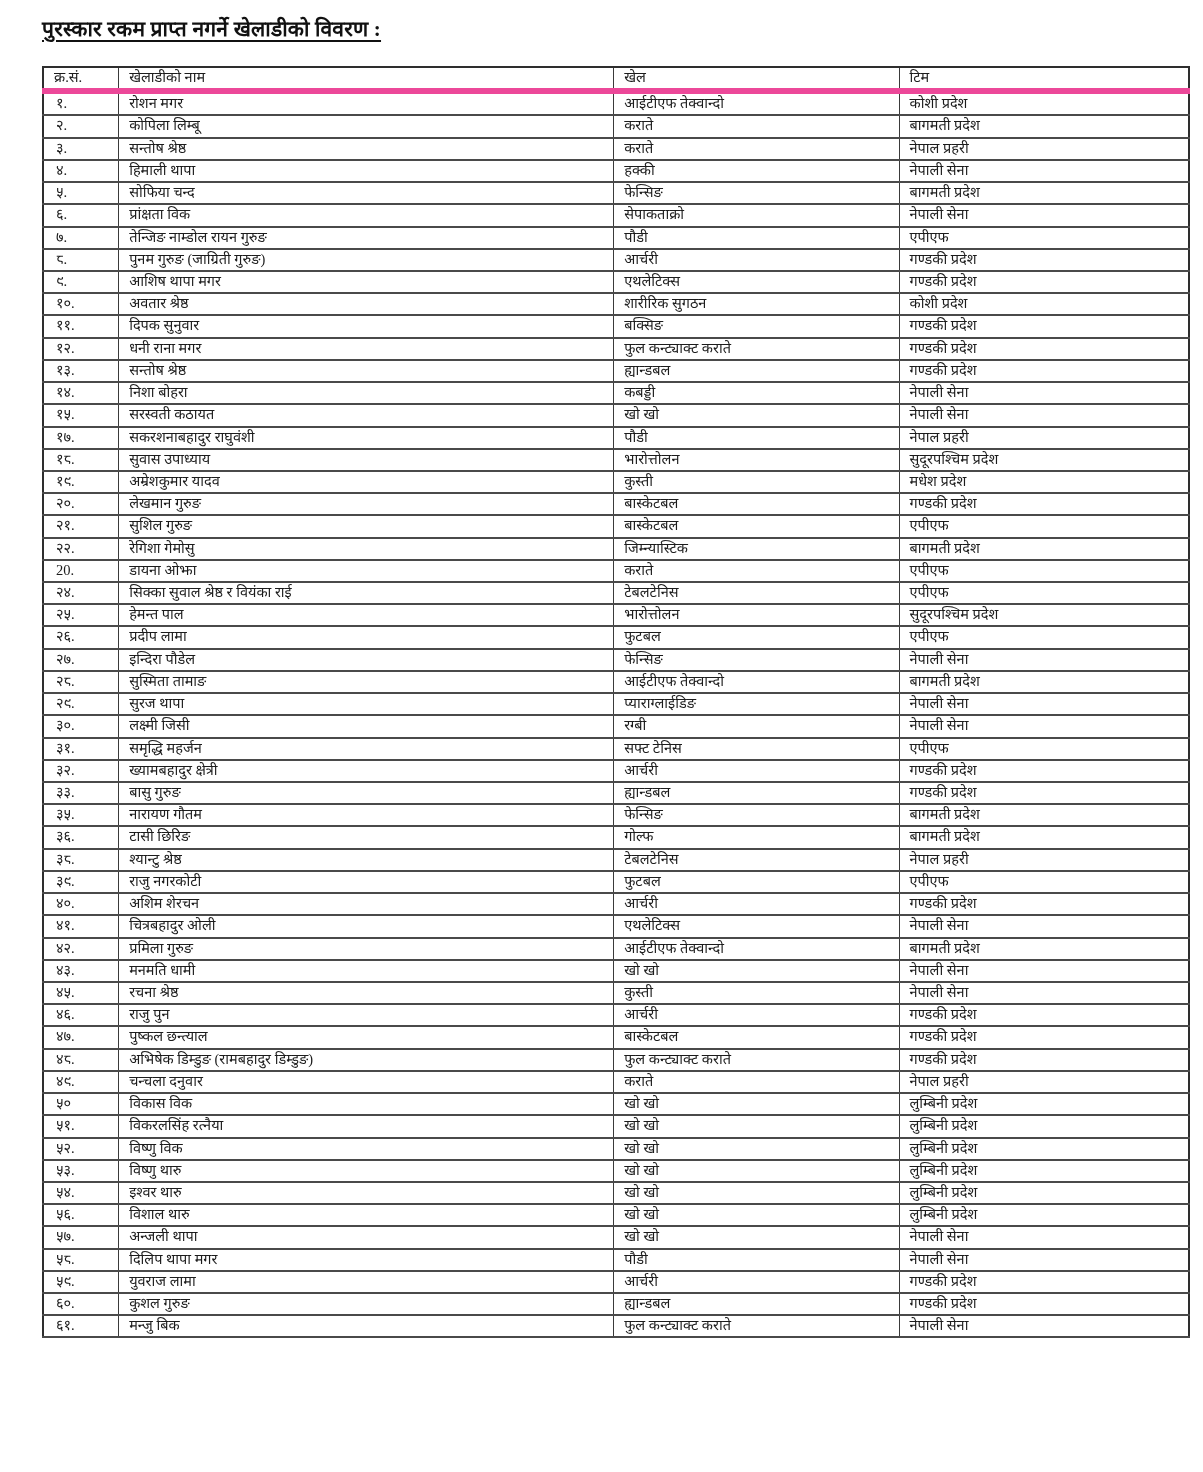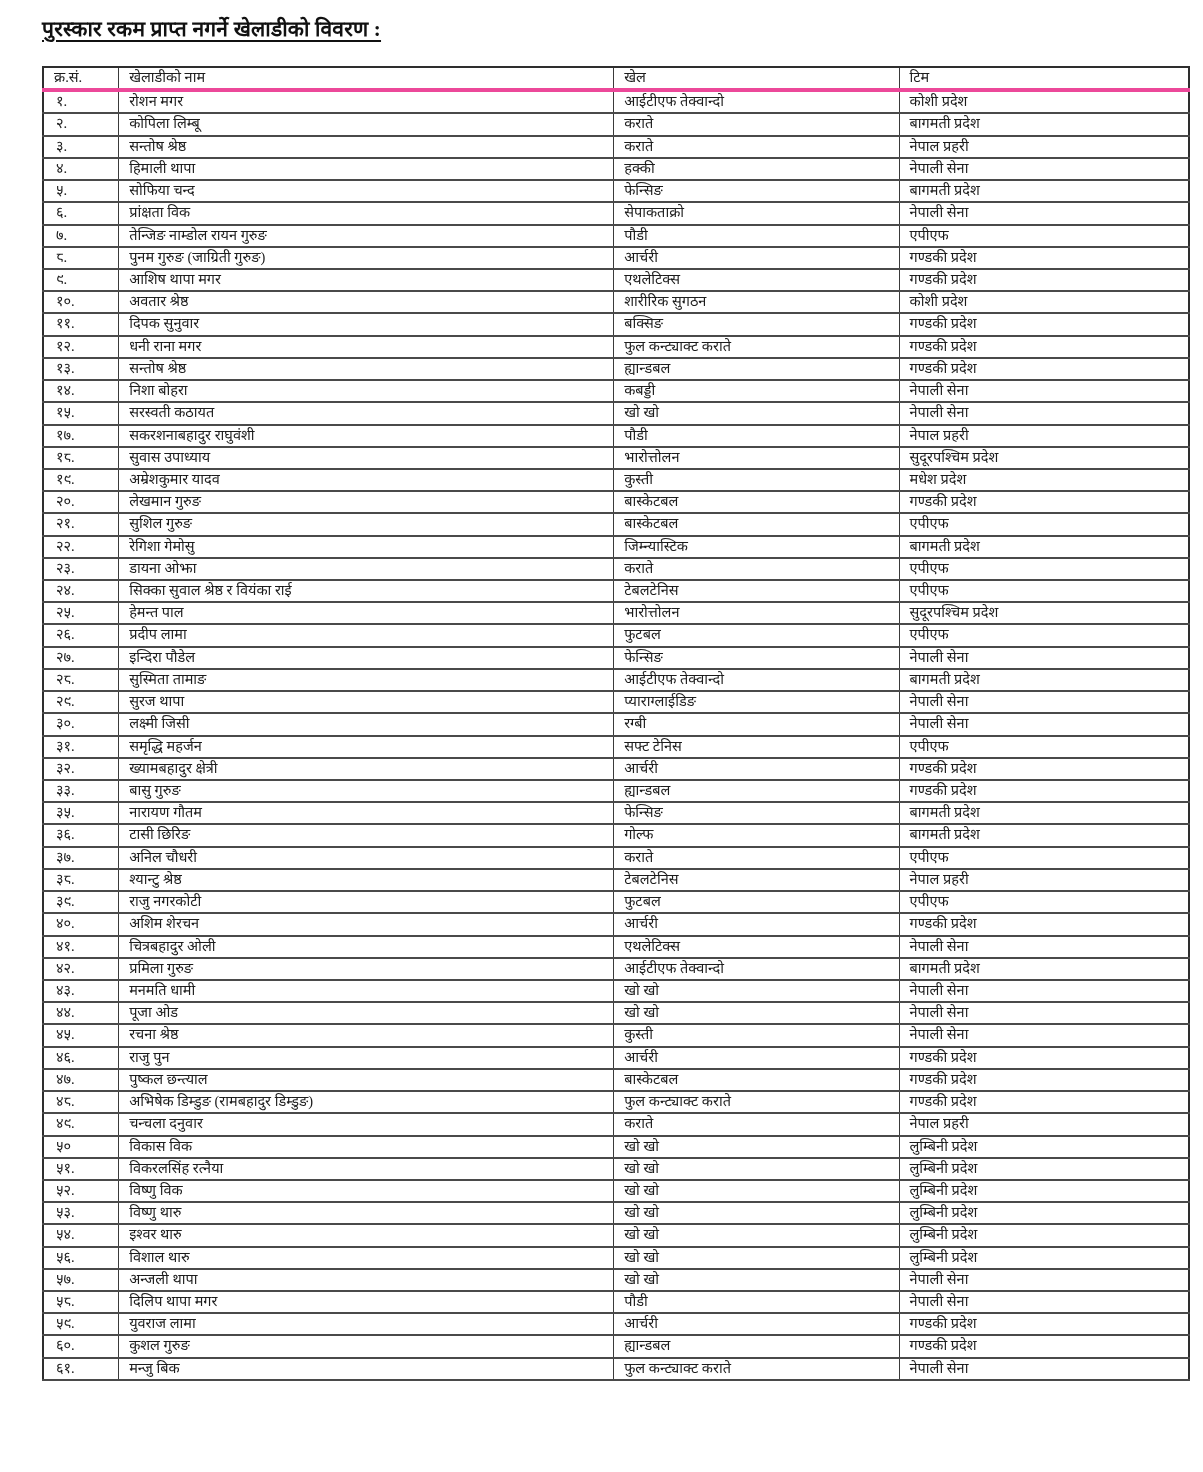--- a/index.html
+++ b/index.html
@@ -43,21 +43,21 @@
     text-align: left;
     font-size: 14.5px;
     line-height: 1.05;
     height: 22px;
     padding: 2px 6px 3px 10px;
     overflow: hidden;
     white-space: nowrap;
     color: #1c1c1c;
   }
   table.players thead th {
-    border-bottom: 4px solid #ec4899;
+    border-bottom: 6px solid #ec4899;
   }
   table.players td.sn { padding-left: 12px; }
 </style>
 </head>
 <body>
 
 <div class="page">
 
   <h1 class="doc-title">पुरस्कार रकम प्राप्त नगर्ने खेलाडीको विवरण :</h1>
 
@@ -197,21 +197,21 @@
       <td>बास्केटबल</td>
       <td>एपीएफ</td>
     </tr>
         <tr>
       <td class="sn">२२.</td>
       <td>रेगिशा गेमोसु</td>
       <td>जिम्न्यास्टिक</td>
       <td>बागमती प्रदेश</td>
     </tr>
         <tr>
-      <td class="sn">२३.</td>
+      <td class="sn">20.</td>
       <td>डायना ओझा</td>
       <td>कराते</td>
       <td>एपीएफ</td>
     </tr>
         <tr>
       <td class="sn">२४.</td>
       <td>सिक्का सुवाल श्रेष्ठ र वियंका राई</td>
       <td>टेबलटेनिस</td>
       <td>एपीएफ</td>
     </tr>
@@ -275,26 +275,20 @@
       <td>फेन्सिङ</td>
       <td>बागमती प्रदेश</td>
     </tr>
         <tr>
       <td class="sn">३६.</td>
       <td>टासी छिरिङ</td>
       <td>गोल्फ</td>
       <td>बागमती प्रदेश</td>
     </tr>
         <tr>
-      <td class="sn">३७.</td>
-      <td>अनिल चौधरी</td>
-      <td>कराते</td>
-      <td>एपीएफ</td>
-    </tr>
-        <tr>
       <td class="sn">३८.</td>
       <td>श्यान्टु श्रेष्ठ</td>
       <td>टेबलटेनिस</td>
       <td>नेपाल प्रहरी</td>
     </tr>
         <tr>
       <td class="sn">३९.</td>
       <td>राजु नगरकोटी</td>
       <td>फुटबल</td>
       <td>एपीएफ</td>
@@ -313,26 +307,20 @@
     </tr>
         <tr>
       <td class="sn">४२.</td>
       <td>प्रमिला गुरुङ</td>
       <td>आईटीएफ तेक्वान्दो</td>
       <td>बागमती प्रदेश</td>
     </tr>
         <tr>
       <td class="sn">४३.</td>
       <td>मनमति धामी</td>
-      <td>खो खो</td>
-      <td>नेपाली सेना</td>
-    </tr>
-        <tr>
-      <td class="sn">४४.</td>
-      <td>पूजा ओड</td>
       <td>खो खो</td>
       <td>नेपाली सेना</td>
     </tr>
         <tr>
       <td class="sn">४५.</td>
       <td>रचना श्रेष्ठ</td>
       <td>कुस्ती</td>
       <td>नेपाली सेना</td>
     </tr>
         <tr>

